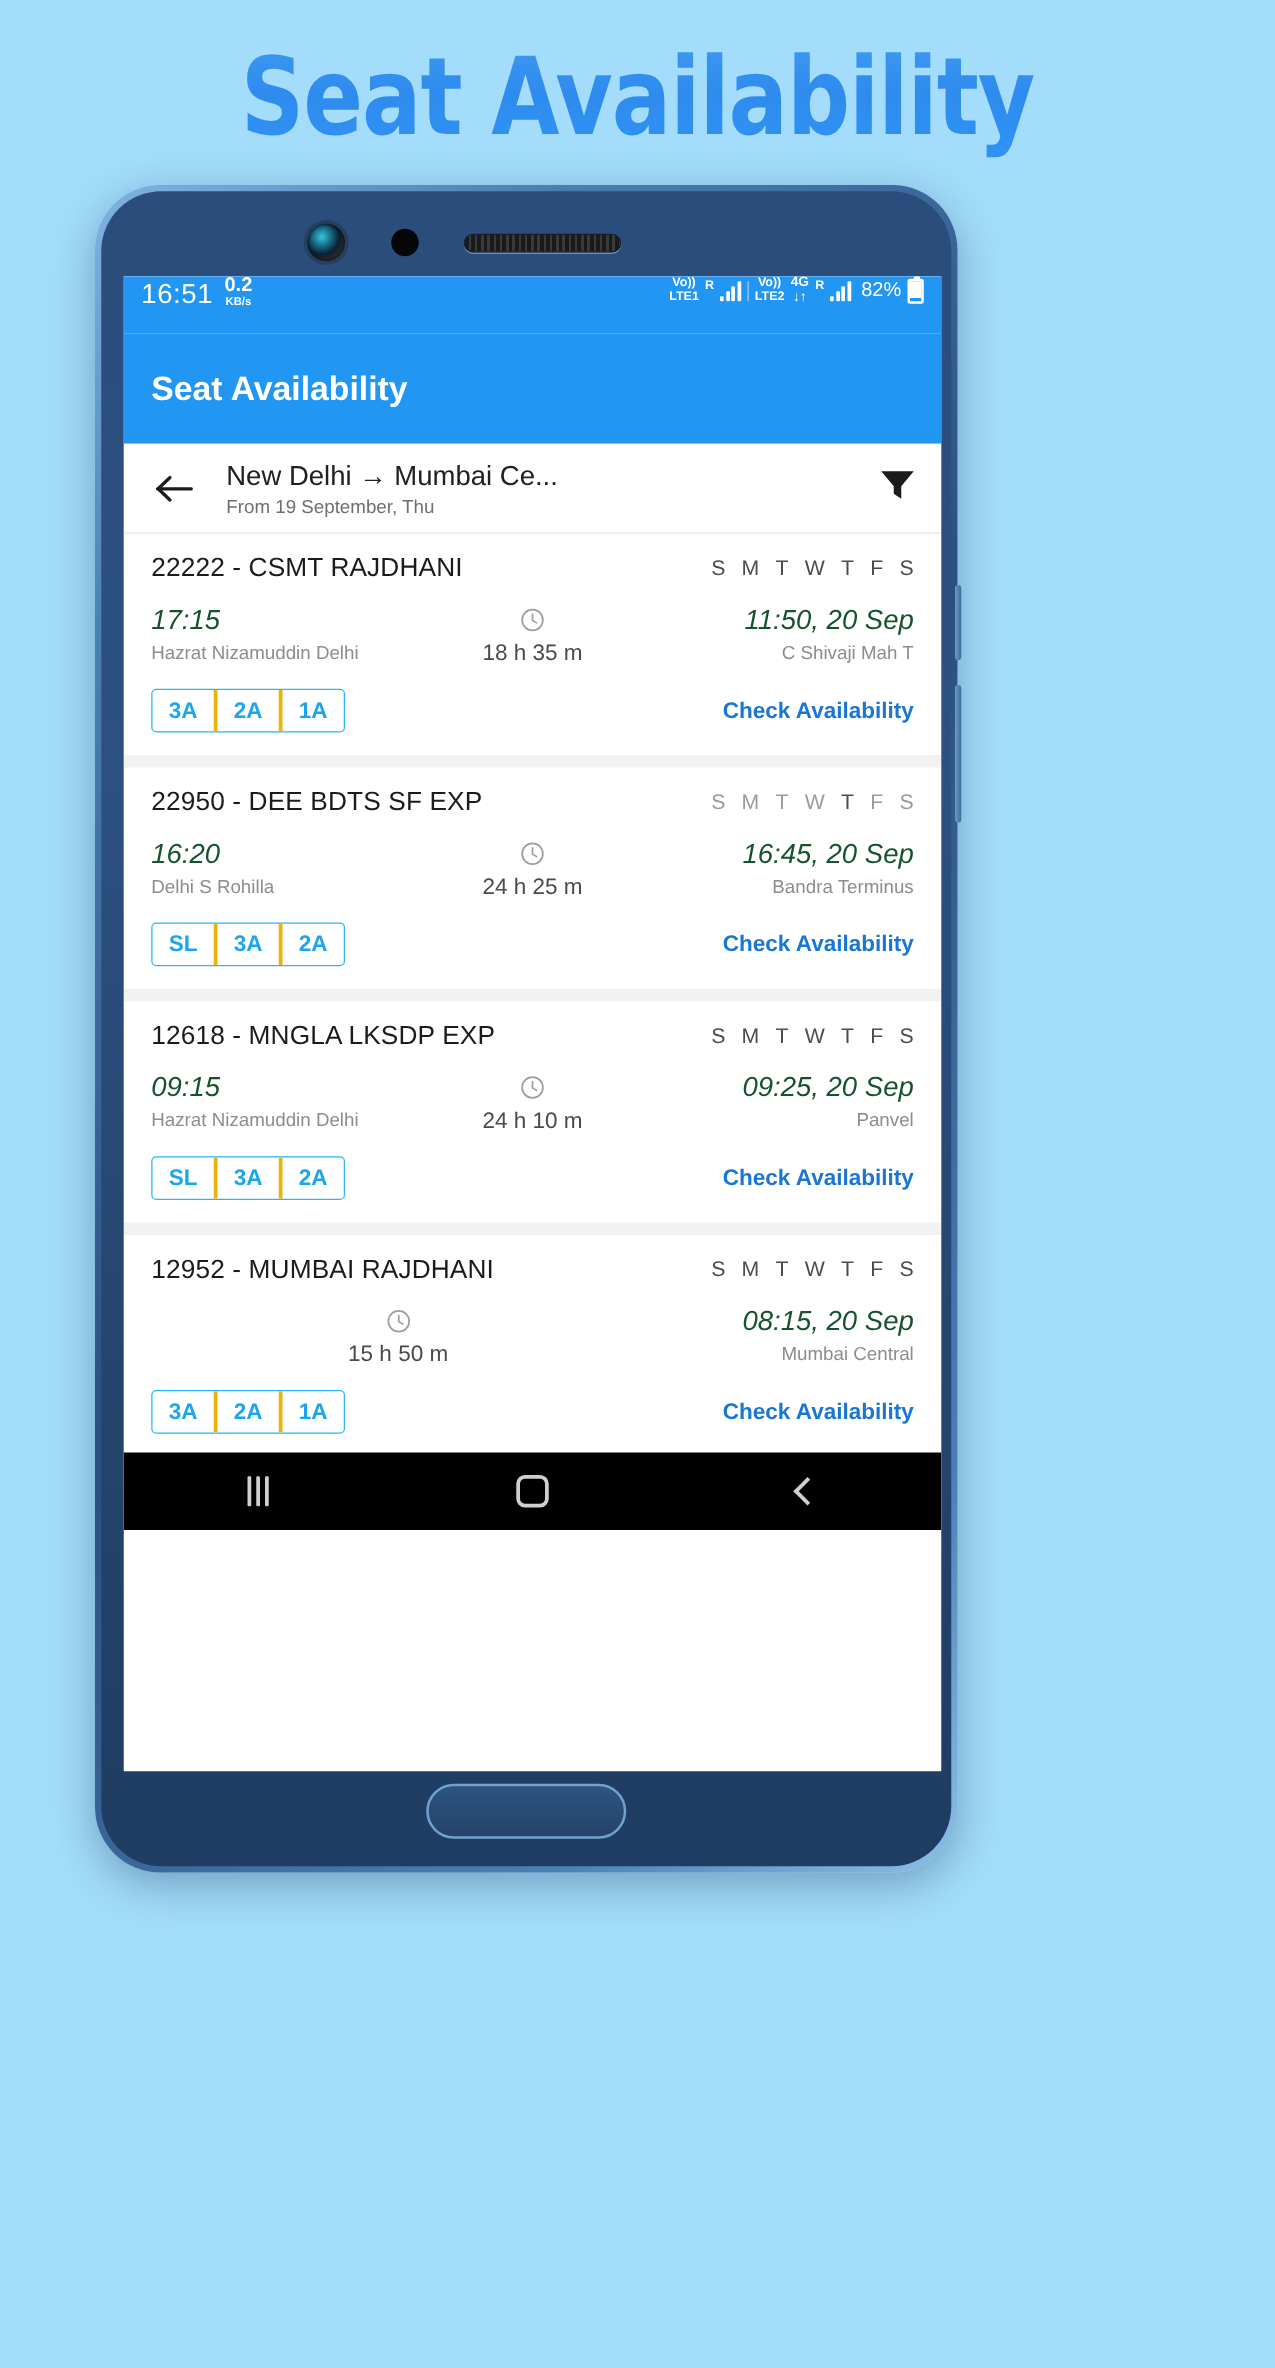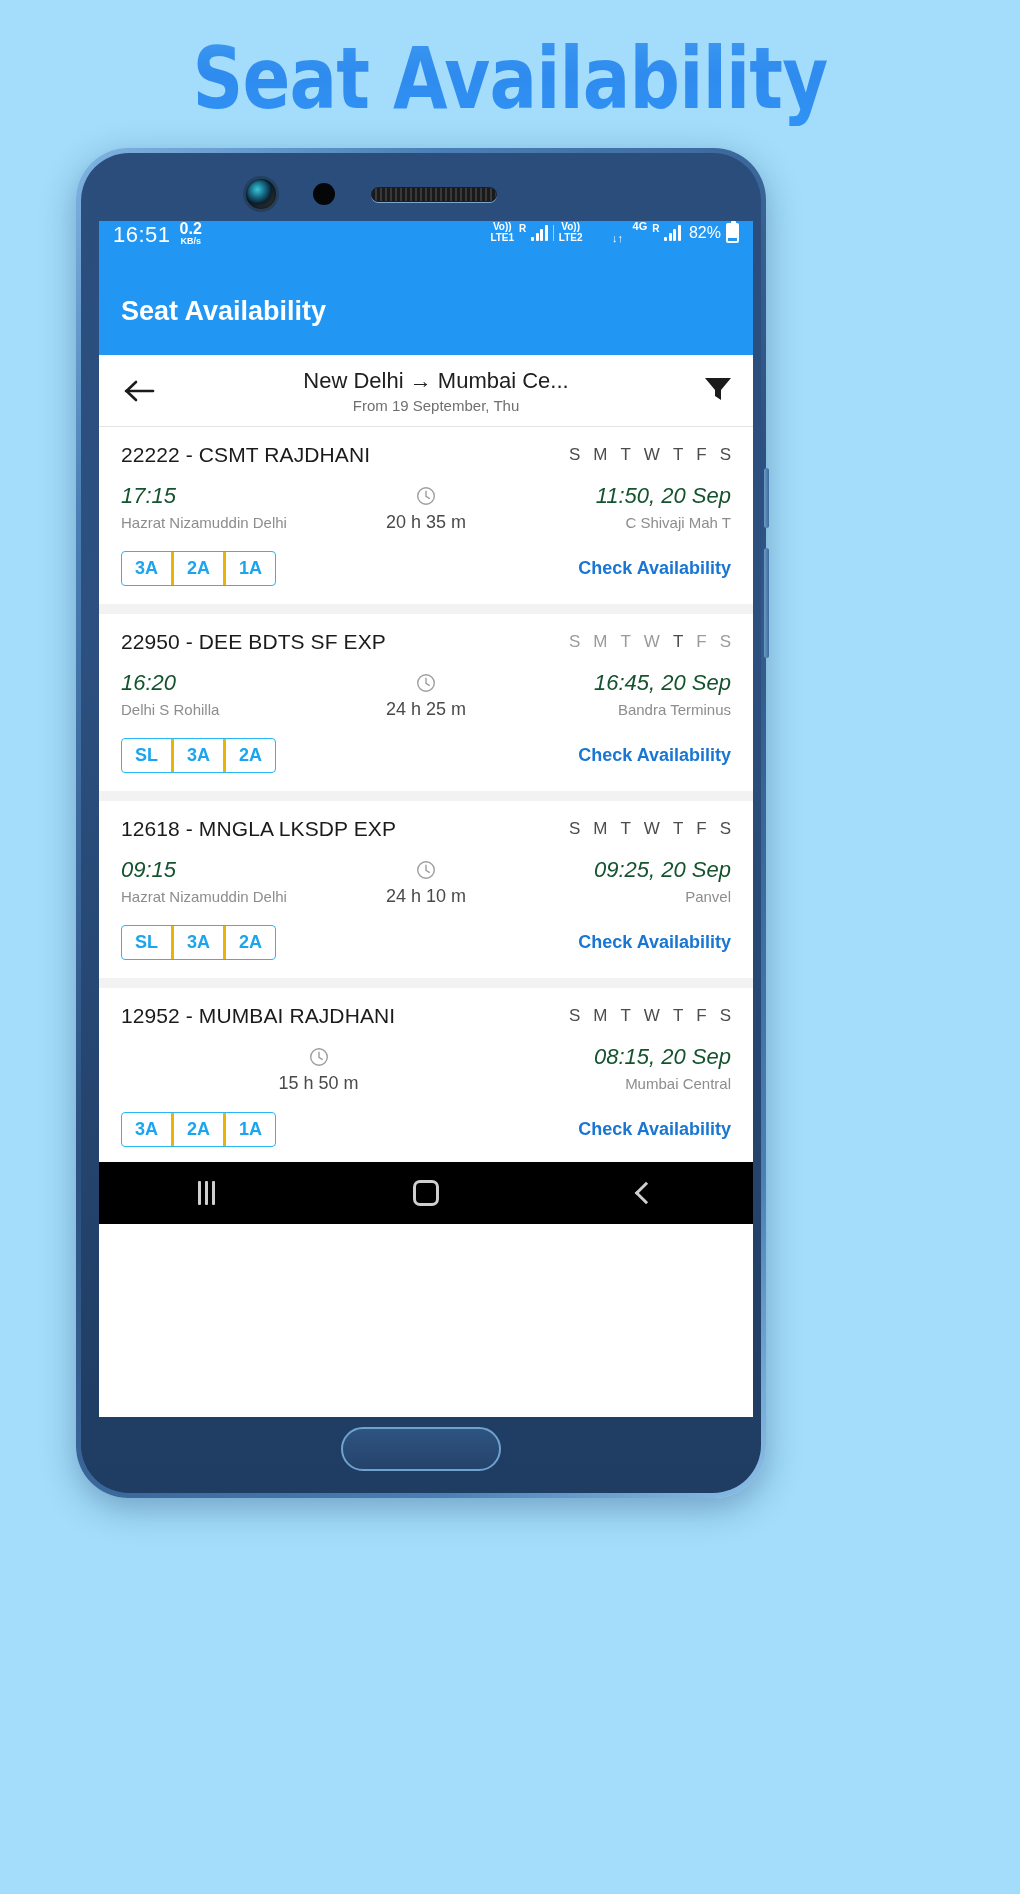--- a/index.html
+++ b/index.html
@@ -107,21 +107,21 @@
   .volte .v1 { font-size: 10px; font-weight: bold; }
   .volte .v2 { font-size: 10px; font-weight: bold; }
   .roam { font-size: 10px; font-weight: bold; align-self: flex-start; margin-top: 2px; }
   .bars { display: flex; align-items: flex-end; gap: 1.5px; height: 16px; }
   .bars i { display: block; width: 3px; background: #fff; border-radius: 1px; }
   .bars i:nth-child(1){ height: 4px; }
   .bars i:nth-child(2){ height: 8px; }
   .bars i:nth-child(3){ height: 12px; }
   .bars i:nth-child(4){ height: 16px; }
   .fourg { display: flex; flex-direction: column; align-items: center; line-height: 1.05; }
-  .fourg .g { font-size: 11px; font-weight: bold; margin-left: 45px; }
+  .fourg .g { font-size: 11px; font-weight: bold; }
   .fourg .ar { font-size: 11px; font-weight: bold; }
   .divider-v { width: 1px; height: 16px; background: rgba(255,255,255,0.55); }
   .batt-pct { font-size: 16px; font-weight: 400; margin-left: 3px; }
   .batt-icon {
     width: 13px; height: 20px; border: 2px solid #fff; border-radius: 2px;
     position: relative; background: linear-gradient(180deg,#fff 82%, transparent 82%);
   }
   .batt-icon::before {
     content:''; position:absolute; top:-4px; left:3px; width:5px; height:3px; background:#fff; border-radius:1px;
   }
@@ -134,21 +134,20 @@
   }
   .appbar-title { color: #fff; font-size: 27px; font-weight: bold; }
 
   
   .routebar {
     background: #fff;
     height: 72px;
     display: flex; align-items: center;
     padding: 0 20px;
     border-bottom: 1px solid #e4e4e4;
-    text-align: center;
   }
   .back-arrow {
     width: 42px; height: 42px;
     display: flex; align-items: center; justify-content: center;
     flex: 0 0 auto;
   }
   .route-text { margin-left: 20px; flex: 1 1 auto; min-width: 0; }
   .route-title {
     font-size: 22px; color: #202020; font-weight: 400;
     white-space: nowrap; overflow: hidden; text-overflow: ellipsis;
@@ -308,21 +307,21 @@
               <div class="big-time">17:15</div>
               <div class="sub-line">Hazrat Nizamuddin Delhi</div>
             </div>
             <div class="col-mid">
               <div class="clock-wrap">
                 <svg width="20" height="20" viewBox="0 0 20 20">
                   <circle cx="10" cy="10" r="8.3" fill="none" stroke="#9e9e9e" stroke-width="1.4"></circle>
                   <path d="M10 5.3 V10.3 L13.3 12.3" fill="none" stroke="#9e9e9e" stroke-width="1.4" stroke-linecap="round"></path>
                 </svg>
               </div>
-              <div class="dur">20 h 35 m</div>
+              <div class="dur">18 h 35 m</div>
             </div>
             <div class="col-right">
               <div class="big-time">11:50, 20 Sep</div>
               <div class="sub-line">C Shivaji Mah T</div>
             </div>
           </div>
           <div class="card-bot">
             <div class="chips">
               <span>3A</span>
               <span>2A</span>

